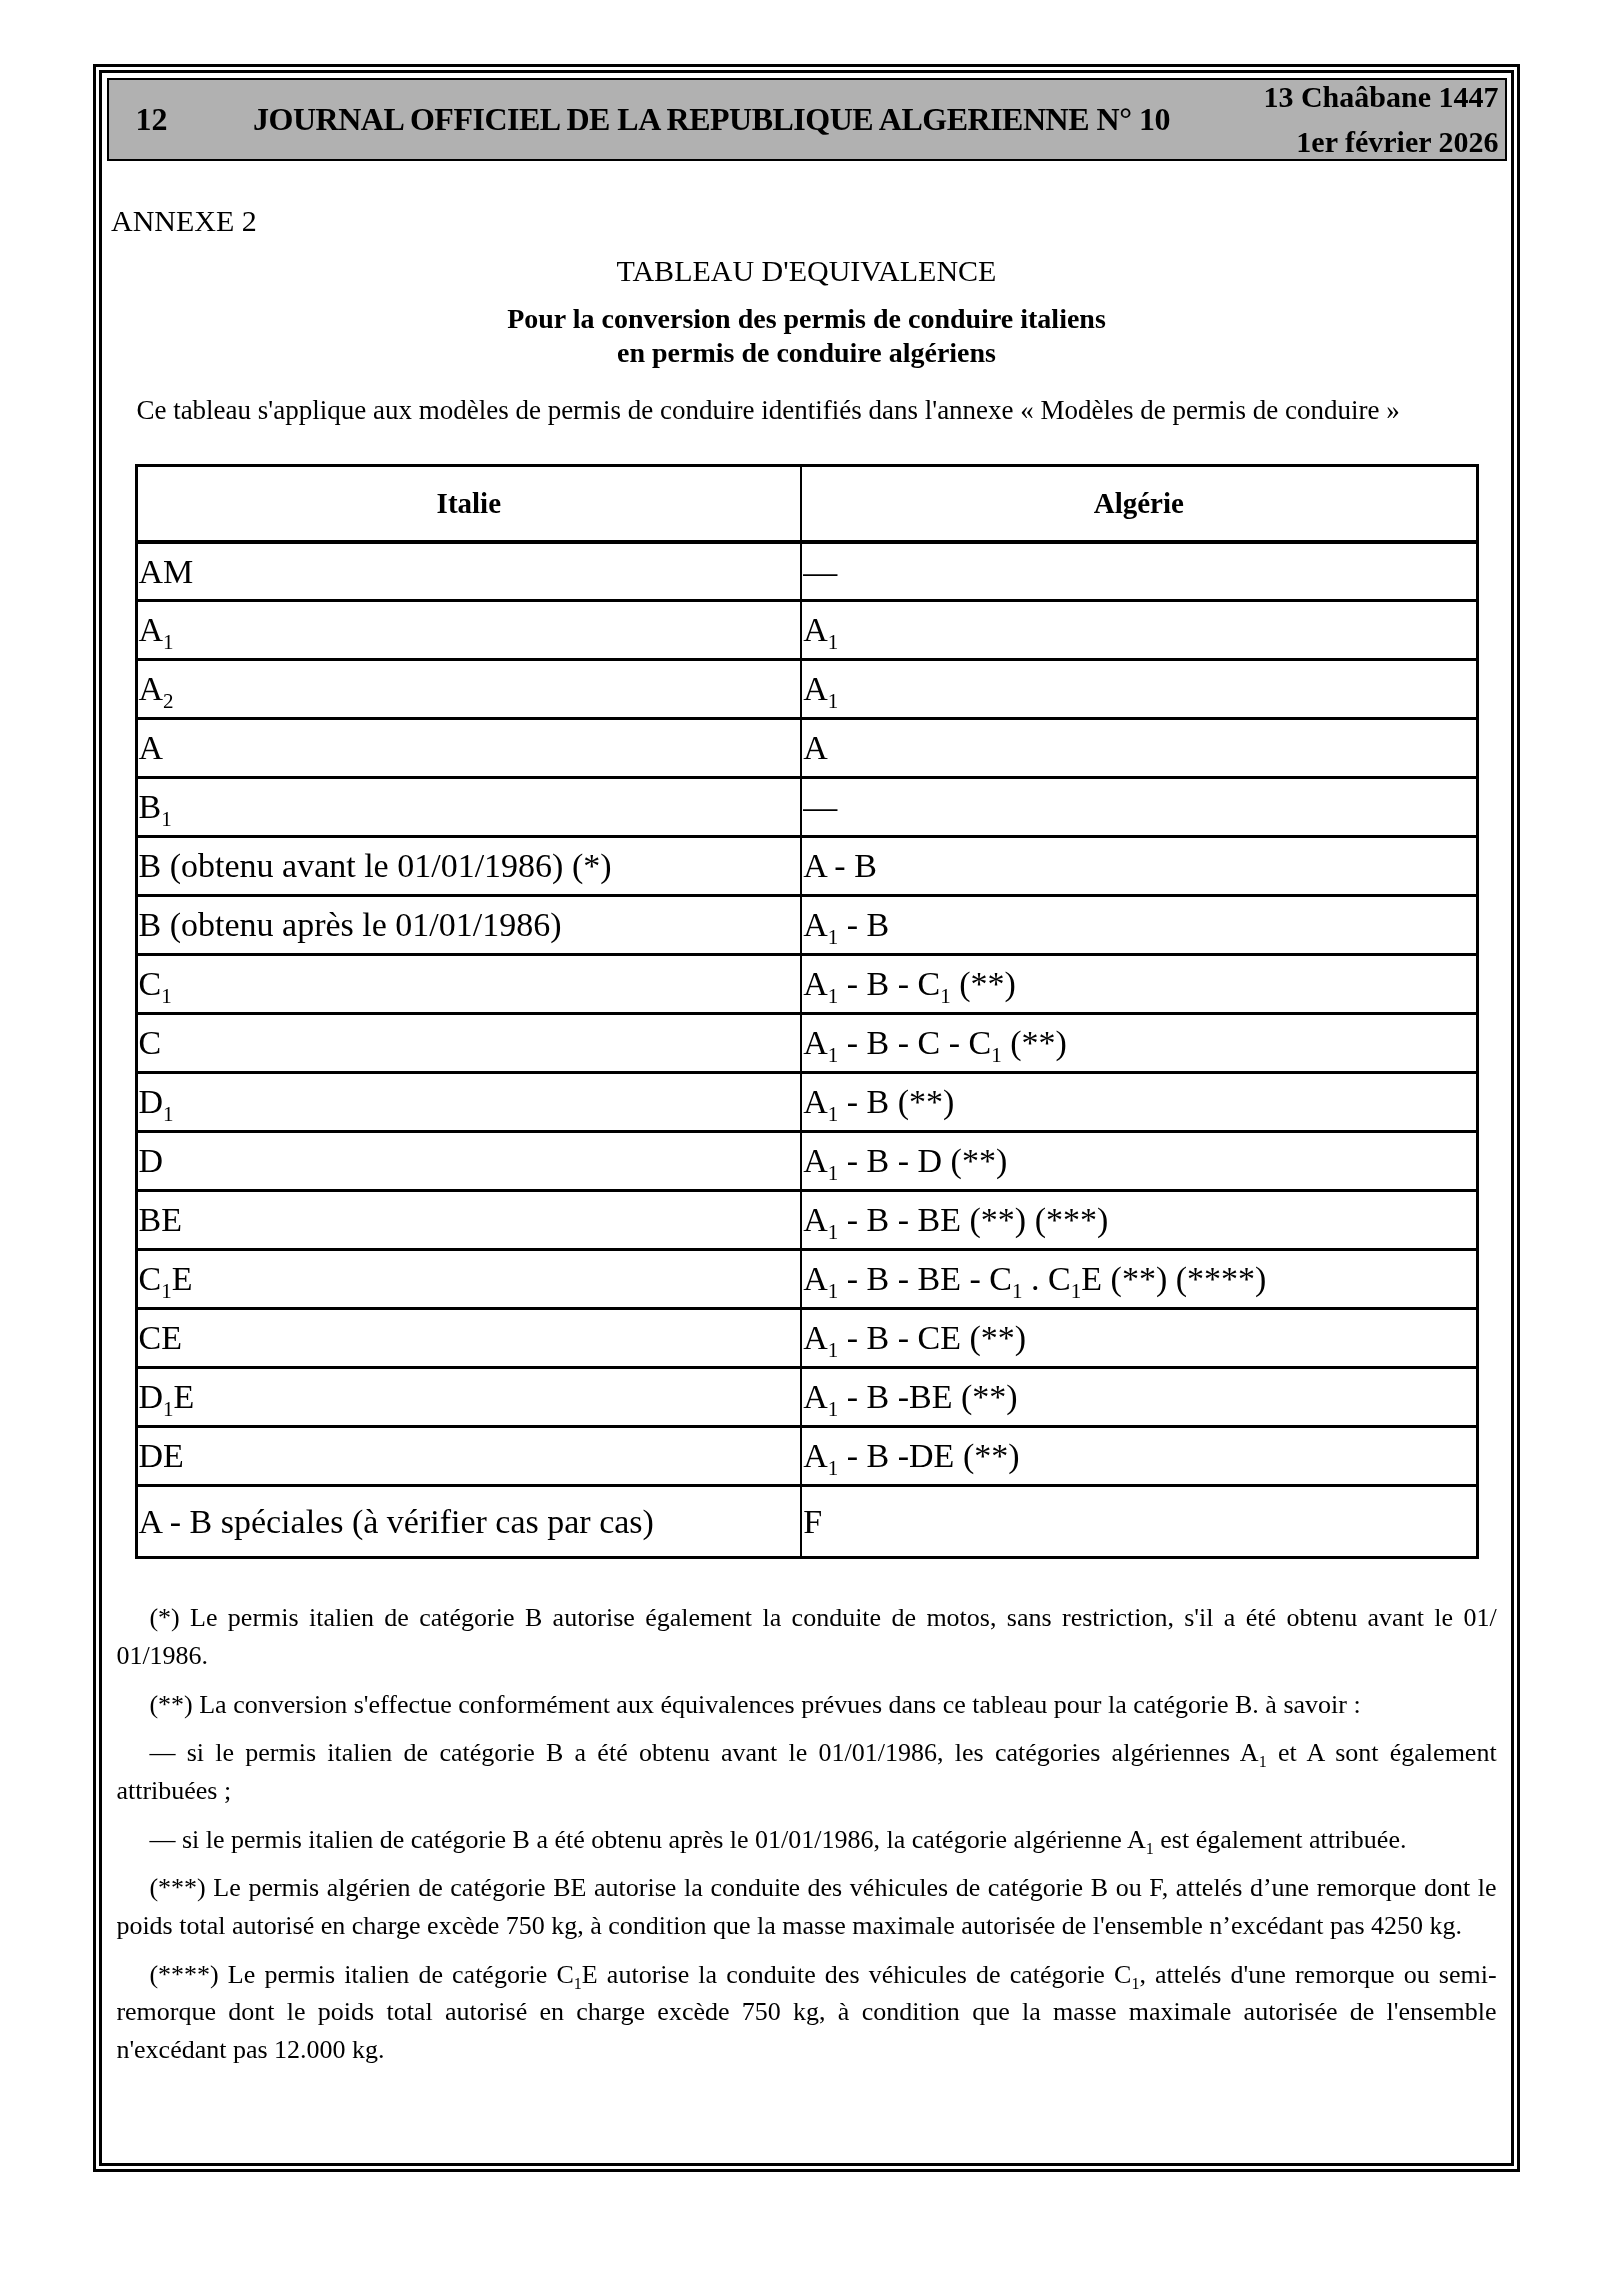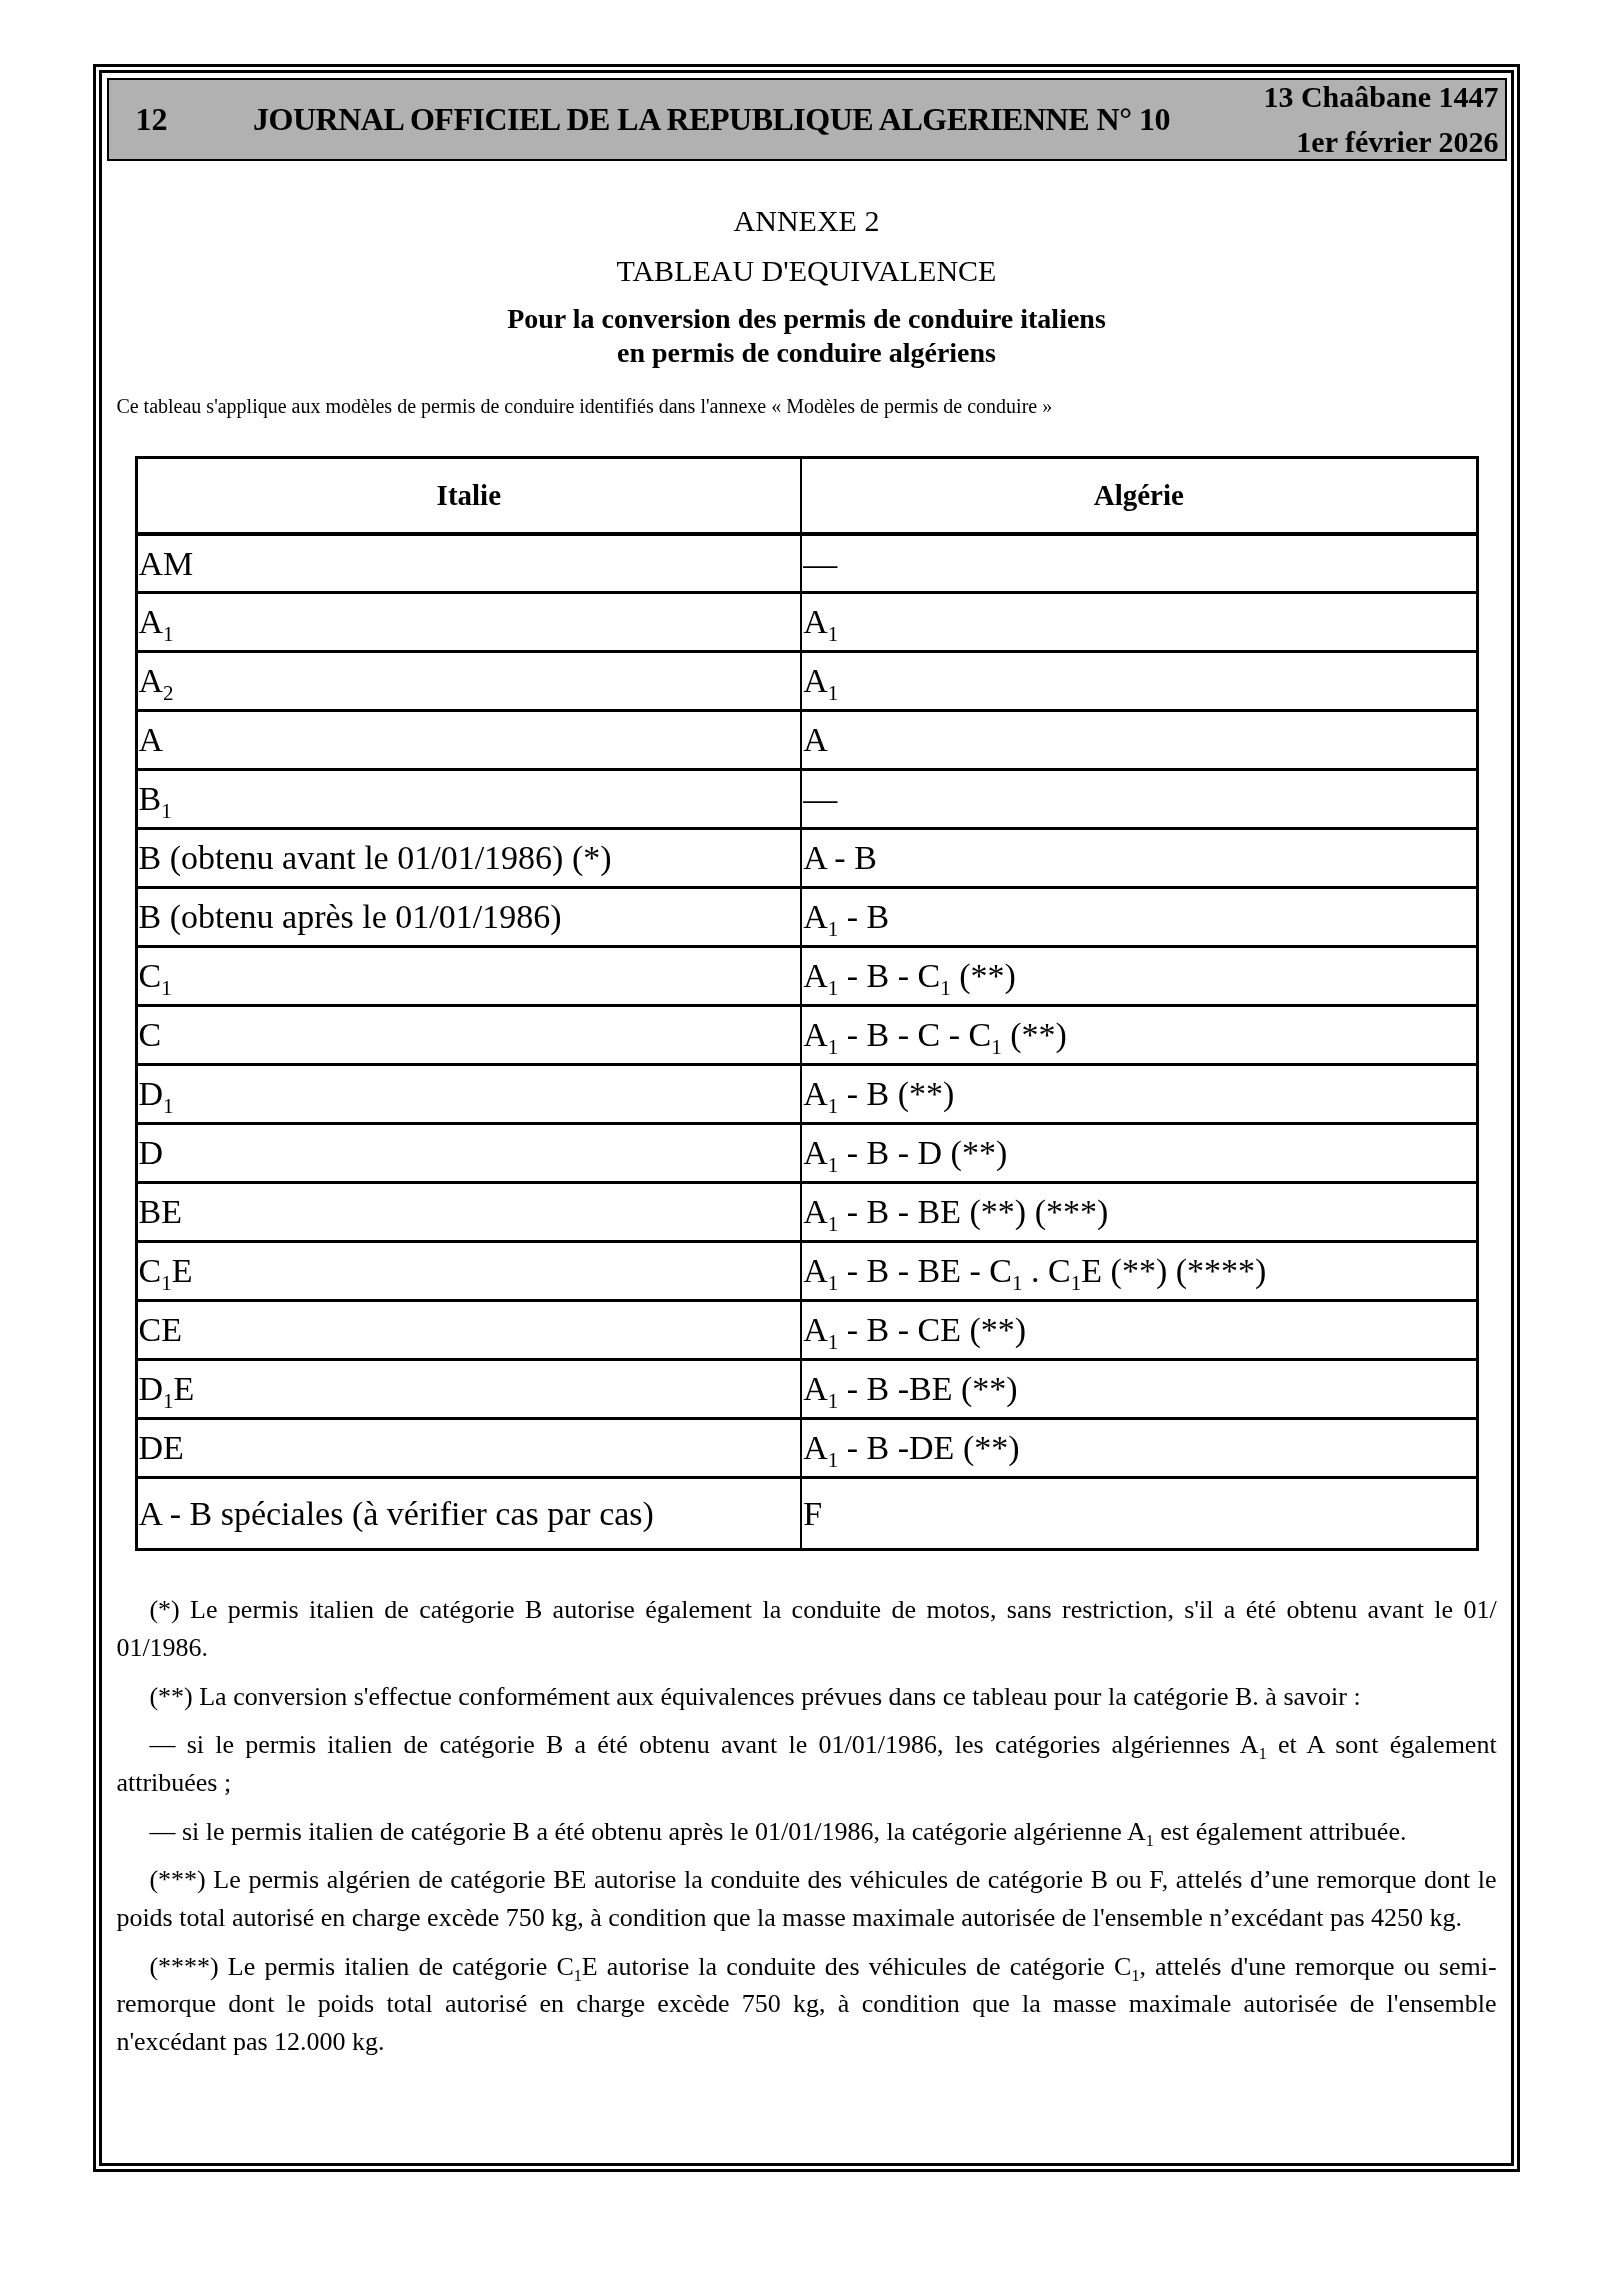--- a/index.html
+++ b/index.html
@@ -44,41 +44,42 @@
     width: 308px;
     padding-right: 6px;
     text-align: right;
     font-size: 30px;
     line-height: 1.5;
     white-space: nowrap;
   }
   .content { padding: 0 9px; }
   .h-annexe {
     margin-top: 43px;
-    text-align: center;
+    text-align: left;
     font-size: 30px;
     font-weight: normal;
   }
   .h-tableau {
     margin-top: 16.3px;
     text-align: center;
     font-size: 30px;
     font-weight: normal;
   }
   .h-bold {
     margin-top: 14.5px;
     text-align: center;
     font-size: 28px;
     font-weight: bold;
     line-height: 34px;
   }
   .intro {
     margin-top: 25px;
-    font-size: 20px;
+    font-size: 27px;
     padding-left: 5.4px;
+    margin-left: 20px;
   }
   .table-wrap { margin-top: 38px; padding: 0 23.5px; }
   table.equiv {
     width: 100%;
     border-collapse: collapse;
     border: 3.6px solid #000;
   }
   table.equiv th {
     height: 76px;
     font-size: 29px;

